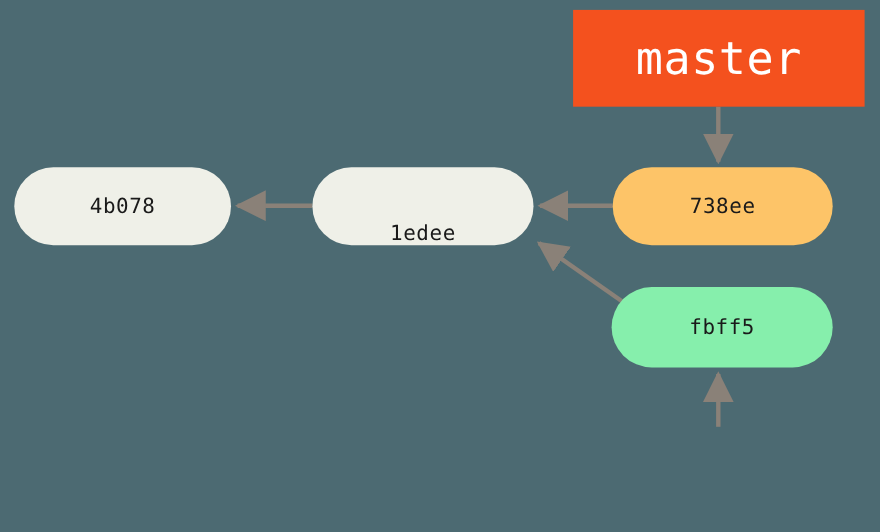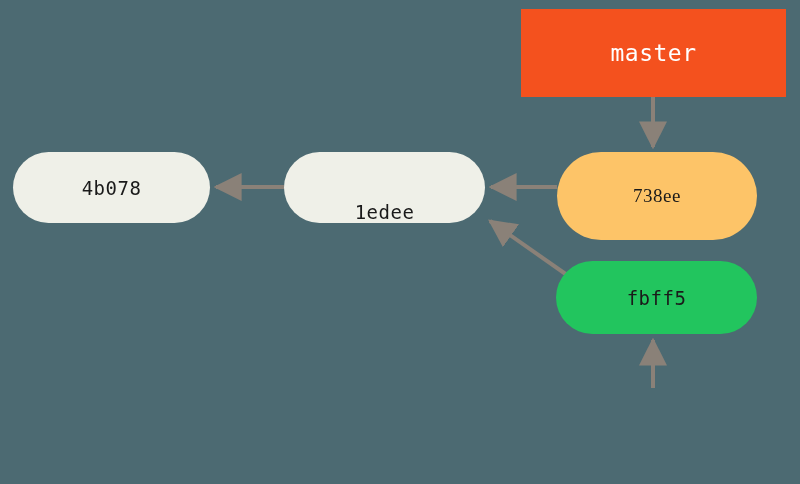--- a/index.html
+++ b/index.html
@@ -30,45 +30,44 @@
   
   .commit {
     border-radius: 999px;
     font-size: 19px;
     color: #1a1a1a;
     letter-spacing: 0.5px;
   }
   
   .ref {
     border-radius: 0;
-    font-size: 23px;
+    font-size: 41px;
     color: #ffffff;
     letter-spacing: 0.5px;
   }
   #commit-4b078 {
     left: 13px;  top: 152px;
     width: 197px; height: 71px;
     background: #eff0e8;
   }
   #commit-1edee {
     left: 284px; top: 152px;
     width: 201px; height: 71px;
     background: #eff0e8;
     align-items: flex-end;
   }
   #commit-738ee {
     left: 557px; top: 152px;
-    width: 200px; height: 88px;
+    width: 200px; height: 71px;
     background: #fdc468;
-    font-family: Liberation Serif, serif;
   }
   #commit-fbff5 {
     left: 556px; top: 261px;
     width: 201px; height: 73px;
-    background: #22c55e;
+    background: #86efac;
   }
   #ref-master {
     left: 521px; top: 9px;
     width: 265px; height: 88px;
     background: #f4511e;
   }
   #ref-origin-master {
     left: 521px; top: 388px;
     width: 265px; height: 85px;
     background: #f4511e;

